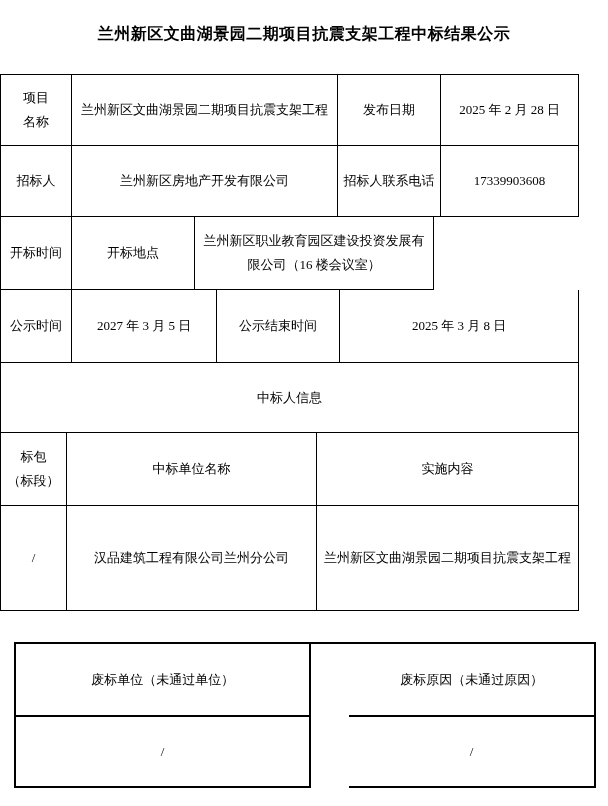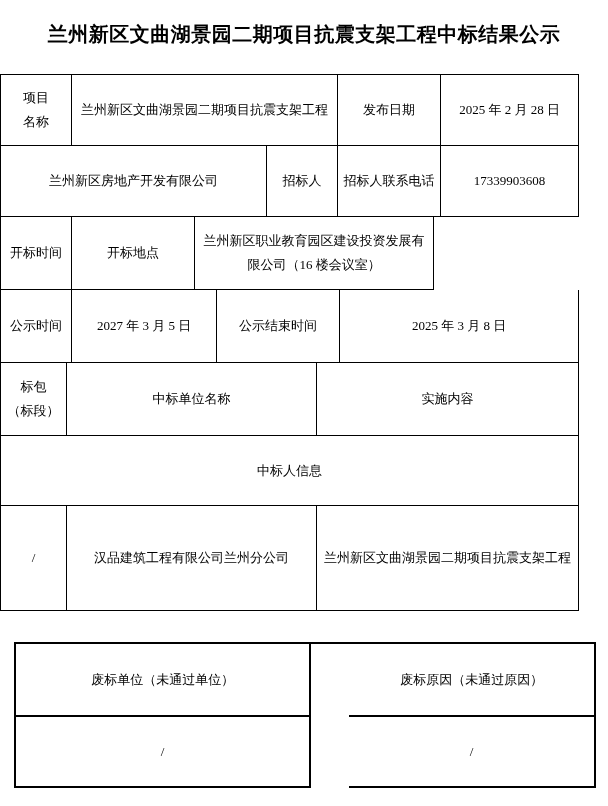--- a/index.html
+++ b/index.html
@@ -10,21 +10,21 @@
     background: #ffffff;
     font-family: "Liberation Serif", "DejaVu Serif", serif;
     color: #000000;
     overflow: hidden;
   }
   .doc-title {
     margin: 0;
     padding-top: 20px;
     height: 28px;
     text-align: center;
-    font-size: 20px;
+    font-size: 16px;
     font-weight: bold;
     letter-spacing: 0.5px;
     line-height: 28px;
   }
   
   .tbl {
     border-top: 1px solid #000;
     border-left: 1px solid #000;
     width: 578px;
     box-sizing: content-box;
@@ -91,48 +91,48 @@
 
     <div class="trow">
       <div class="tcell h71 w71">项目
 名称</div>
       <div class="tcell h71 w266">兰州新区文曲湖景园二期项目抗震支架工程</div>
       <div class="tcell h71 w103">发布日期</div>
       <div class="tcell h71 w138">2025 年 2 月 28 日</div>
     </div>
 
     <div class="trow">
+      <div class="tcell h71 w71">招标人</div>
       <div class="tcell h71 w266">兰州新区房地产开发有限公司</div>
-      <div class="tcell h71 w71">招标人</div>
       <div class="tcell h71 w103">招标人联系电话</div>
       <div class="tcell h71 w138">17339903608</div>
     </div>
 
     <div class="trow">
       <div class="tcell h73 w71">开标时间</div>
       <div class="tcell h73 w123">开标地点</div>
       <div class="tcell h73 w239 pad8">兰州新区职业教育园区建设投资发展有限公司（16 楼会议室）</div>
     </div>
 
     <div class="trow">
       <div class="tcell h73 w71">公示时间</div>
       <div class="tcell h73 w145">2027 年 3 月 5 日</div>
       <div class="tcell h73 w123">公示结束时间</div>
       <div class="tcell h73 w239">2025 年 3 月 8 日</div>
     </div>
 
     <div class="trow">
+      <div class="tcell h70 w578">中标人信息</div>
+    </div>
+
+    <div class="trow">
       <div class="tcell h73 w66">标包
 （标段）</div>
       <div class="tcell h73 w250">中标单位名称</div>
       <div class="tcell h73 w262">实施内容</div>
-    </div>
-
-    <div class="trow">
-      <div class="tcell h70 w578">中标人信息</div>
     </div>
 
     <div class="trow">
       <div class="tcell h105 w66">/</div>
       <div class="tcell h105 w250">汉品建筑工程有限公司兰州分公司</div>
       <div class="tcell h105 w262">兰州新区文曲湖景园二期项目抗震支架工程</div>
     </div>
 
   </div>
 

